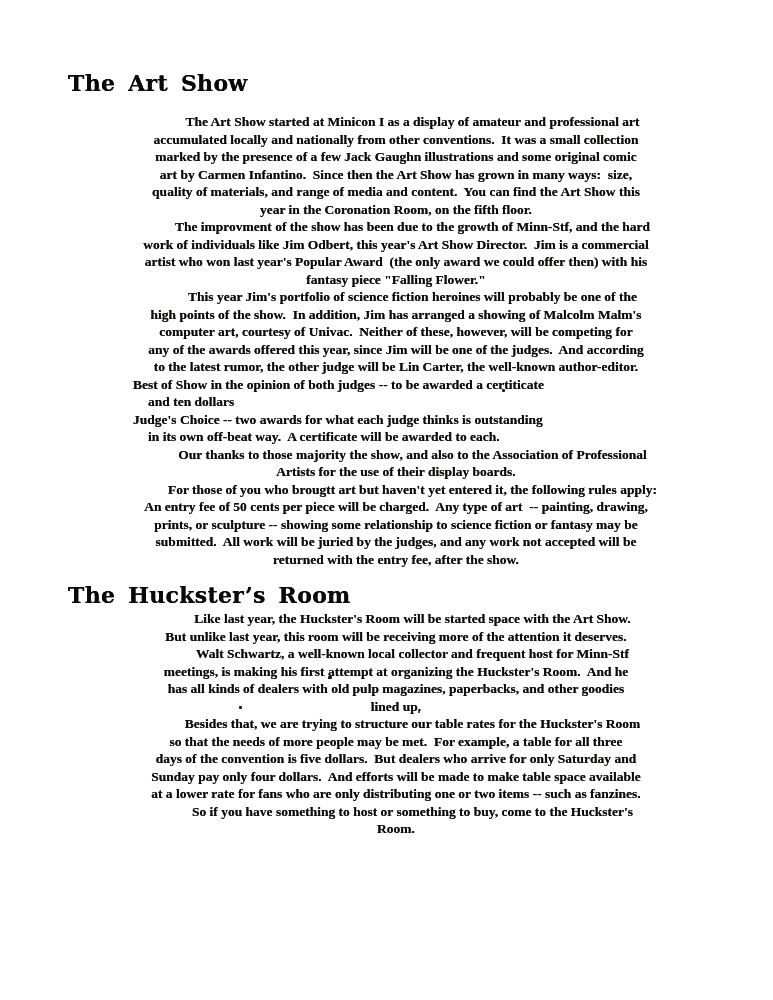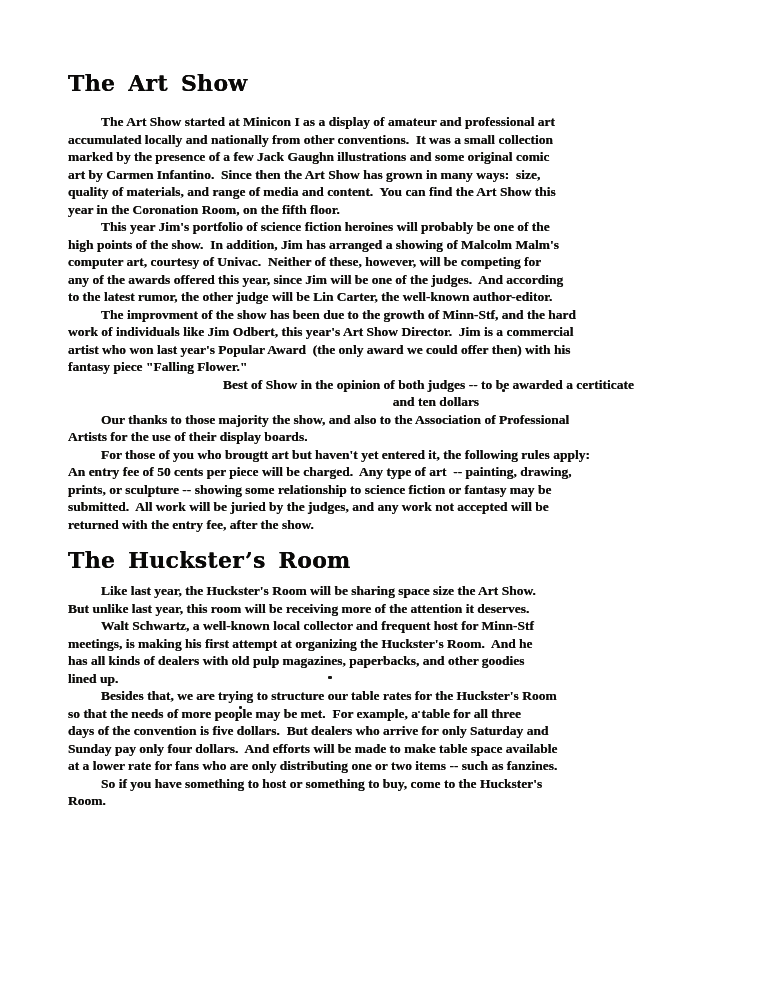--- a/index.html
+++ b/index.html
@@ -29,34 +29,34 @@
     font-size: 22px;
     line-height: 26px;
     letter-spacing: 0.3px;
     word-spacing: 5px;
     margin: 0 0 17px 0;
     color: #0a0908;
     text-shadow: 0 0 0.4px #0a0908;
   }
   .section-hucksters .section-heading {
     margin-top: 14px;
-    margin-bottom: 9px;
+    margin-bottom: 2px;
   }
   .para {
     font-size: 13.5px;
     line-height: 17.5px;
     font-weight: bold;
     margin: 0;
     text-indent: 33px;
     white-space: pre-wrap;
     text-shadow: 0 0 0.3px rgba(14,13,11,0.75);
+    text-align: center;
   }
   .awards-list {
     margin: 0;
-    text-align: center;
   }
   .award-item {
     font-size: 13.5px;
     line-height: 17.5px;
     font-weight: bold;
     margin: 0 0 0 65px;
     padding-left: 15px;
     text-indent: -15px;
     white-space: pre-wrap;
     text-shadow: 0 0 0.3px rgba(14,13,11,0.75);
@@ -79,49 +79,51 @@
 
     <section class="doc-section section-art-show">
       <h1 class="section-heading">The Art Show</h1>
 
       <p class="para">The Art Show started at Minicon I as a display of amateur and professional art
 accumulated locally and nationally from other conventions.  It was a small collection
 marked by the presence of a few Jack Gaughn illustrations and some original comic
 art by Carmen Infantino.  Since then the Art Show has grown in many ways:  size,
 quality of materials, and range of media and content.  You can find the Art Show this
 year in the Coronation Room, on the fifth floor.</p>
+      <p class="para">The improvment of the show has been due to the growth of Minn-Stf, and the hard
+work of individuals like Jim Odbert, this year's Art Show Director.  Jim is a commercial
+artist who won last year's Popular Award  (the only award we could offer then) with his
+fantasy piece "Falling Flower."</p>
       <p class="para">This year Jim's portfolio of science fiction heroines will probably be one of the
 high points of the show.  In addition, Jim has arranged a showing of Malcolm Malm's
 computer art, courtesy of Univac.  Neither of these, however, will be competing for
 any of the awards offered this year, since Jim will be one of the judges.  And according
 to the latest rumor, the other judge will be Lin Carter, the well-known author-editor.</p>
-      <p class="para">The improvment of the show has been due to the growth of Minn-Stf, and the hard
-work of individuals like Jim Odbert, this year's Art Show Director.  Jim is a commercial
-artist who won last year's Popular Award  (the only award we could offer then) with his
-fantasy piece "Falling Flower."</p>
 
 
       <div class="awards-list">
         <p class="award-item">Best of Show in the opinion of both judges -- to be awarded a certiticate
 and ten dollars</p>
+        <p class="award-item">Judge's Choice -- two awards for what each judge thinks is outstanding
+in its own off-beat way.  A certificate will be awarded to each.</p>
       </div>
 
       <p class="para">Our thanks to those majority the show, and also to the Association of Professional
 Artists for the use of their display boards.</p>
       <p class="para">For those of you who brougtt art but haven't yet entered it, the following rules apply:
 An entry fee of 50 cents per piece will be charged.  Any type of art  -- painting, drawing,
 prints, or sculpture -- showing some relationship to science fiction or fantasy may be
 submitted.  All work will be juried by the judges, and any work not accepted will be
 returned with the entry fee, after the show.</p>
     </section>
 
     <section class="doc-section section-hucksters">
       <h1 class="section-heading">The Huckster’s Room</h1>
 
-      <p class="para">Like last year, the Huckster's Room will be sharing space size the Art Show.
+      <p class="para">Like last year, the Huckster's Room will be started space with the Art Show.
 But unlike last year, this room will be receiving more of the attention it deserves.</p>
       <p class="para">Walt Schwartz, a well-known local collector and frequent host for Minn-Stf
 meetings, is making his first attempt at organizing the Huckster's Room.  And he
 has all kinds of dealers with old pulp magazines, paperbacks, and other goodies
 lined up.</p>
       <p class="para">Besides that, we are trying to structure our table rates for the Huckster's Room
 so that the needs of more people may be met.  For example, a table for all three
 days of the convention is five dollars.  But dealers who arrive for only Saturday and
 Sunday pay only four dollars.  And efforts will be made to make table space available
 at a lower rate for fans who are only distributing one or two items -- such as fanzines.</p>

